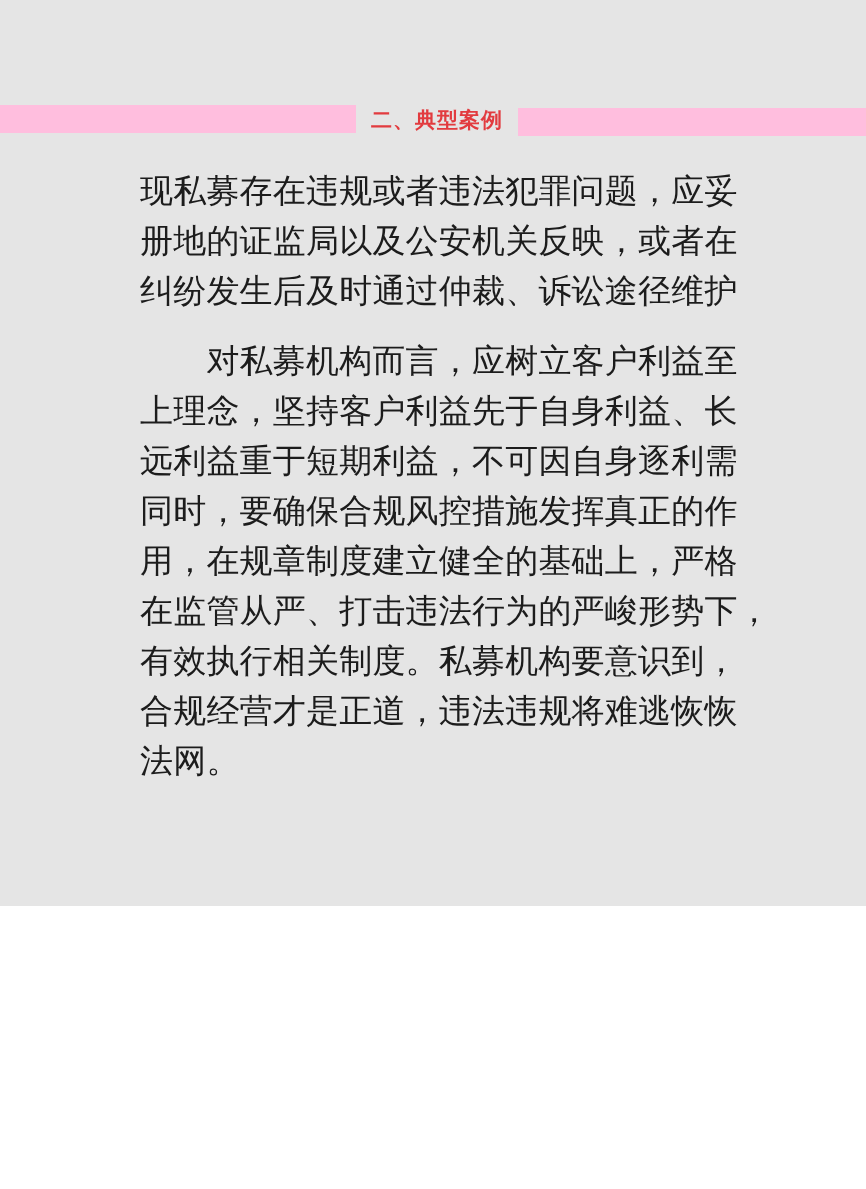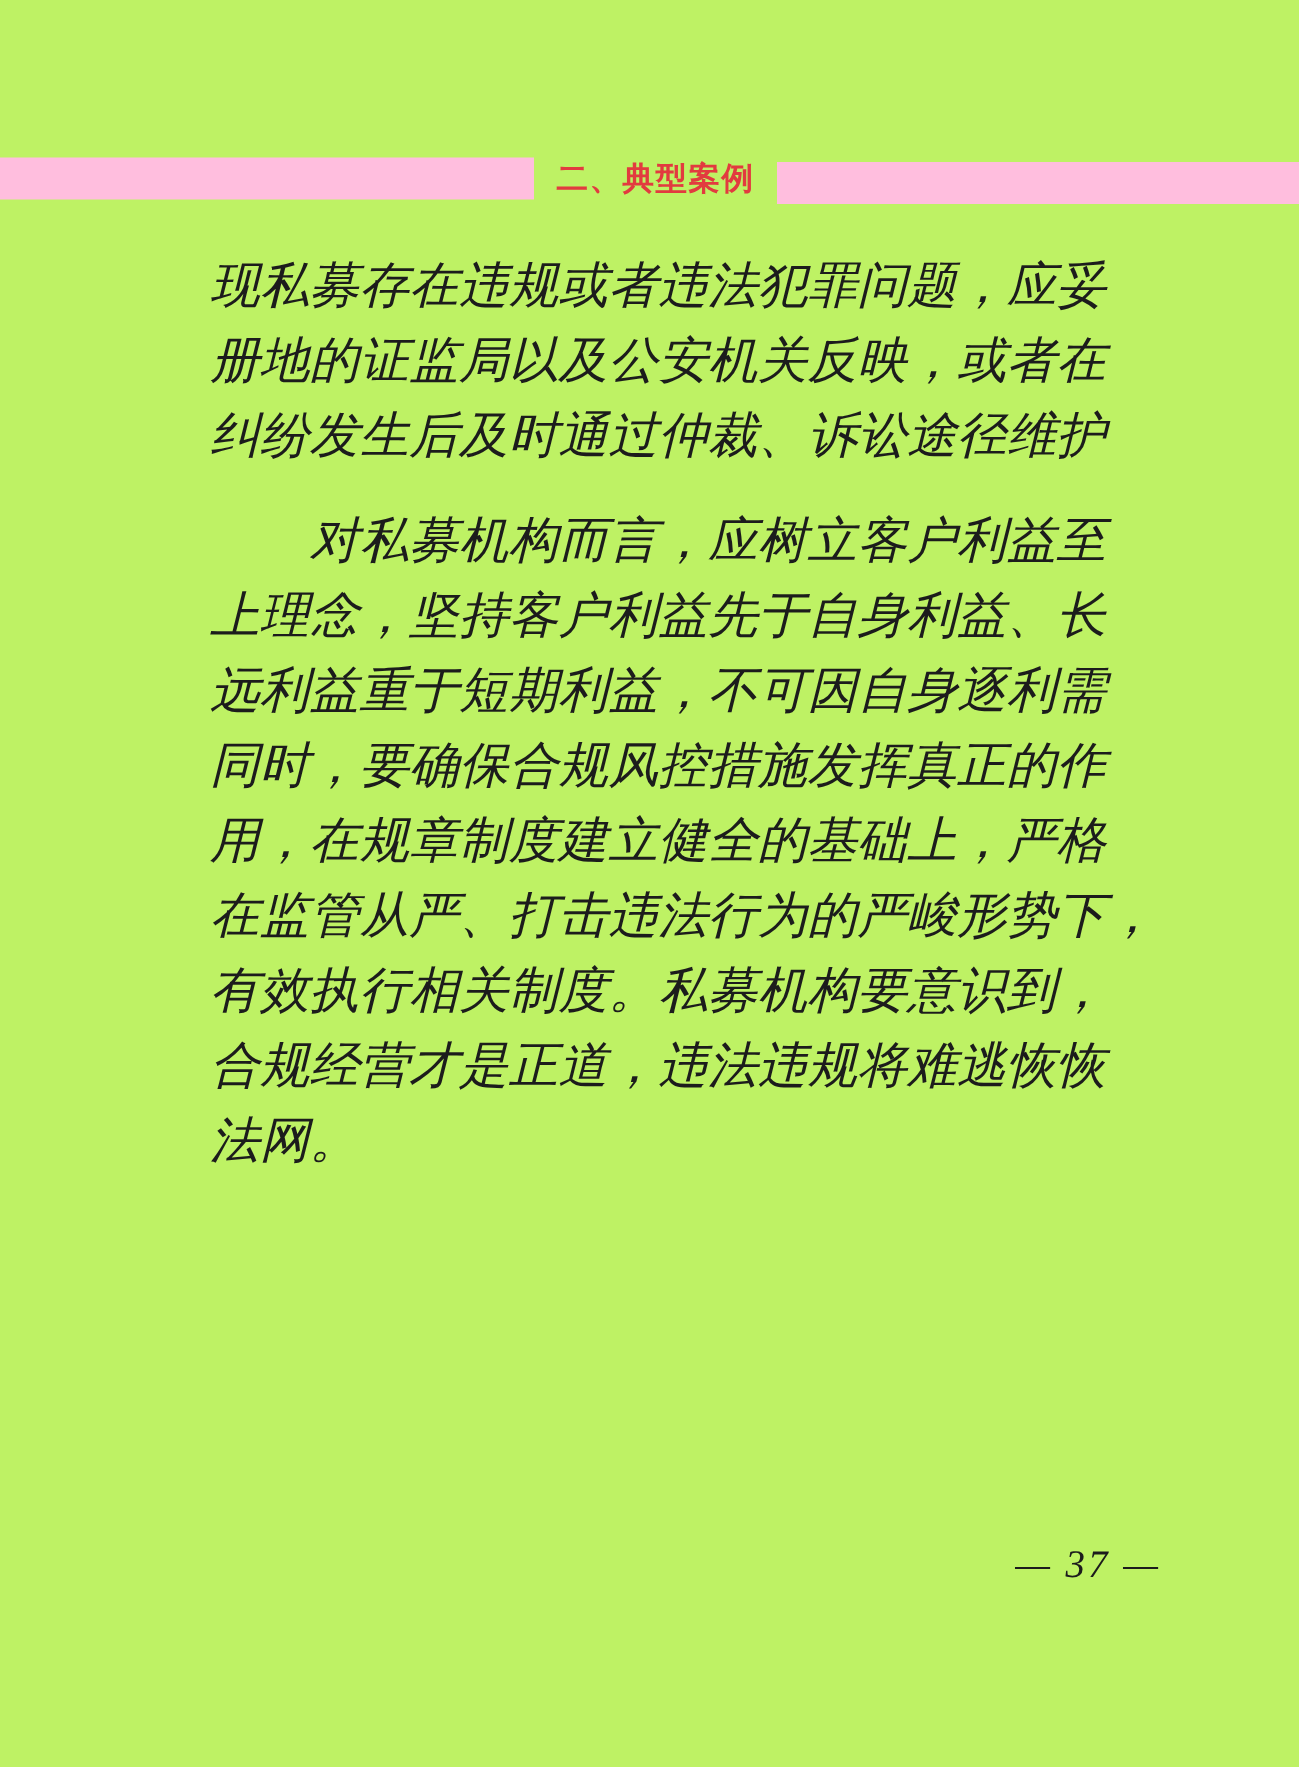--- a/index.html
+++ b/index.html
@@ -3,22 +3,22 @@
 <meta charset="utf-8">
 <style>
   html, body {
     margin: 0;
     padding: 0;
     background: #ffffff;
   }
   .page {
     position: relative;
     width: 866px;
-    height: 1178px;
-    background: #bef264;
+    height: 906px;
+    background: #e5e5e5;
     overflow: hidden;
     font-family: "Liberation Serif", "DejaVu Serif", serif;
     color: var(--text-color, #1c1c1c);
   }
 
   
   .band-left {
     position: absolute;
     left: 0; top: 105px;
     width: 356px; height: 28px;
@@ -44,21 +44,20 @@
     white-space: nowrap;
   }
 
   
   .text-block {
     position: absolute;
     left: 140px; top: 166px;
     width: 597px;
     font-size: 33px;
     letter-spacing: 0.2px;
-    font-style: italic;
   }
   .para { margin: 0; padding: 0; }
   .para2 { margin-top: 20px; }
   .line {
     height: 50px;
     line-height: 50px;
     white-space: nowrap;
   }
   .signature {
     margin-top: 8px;

